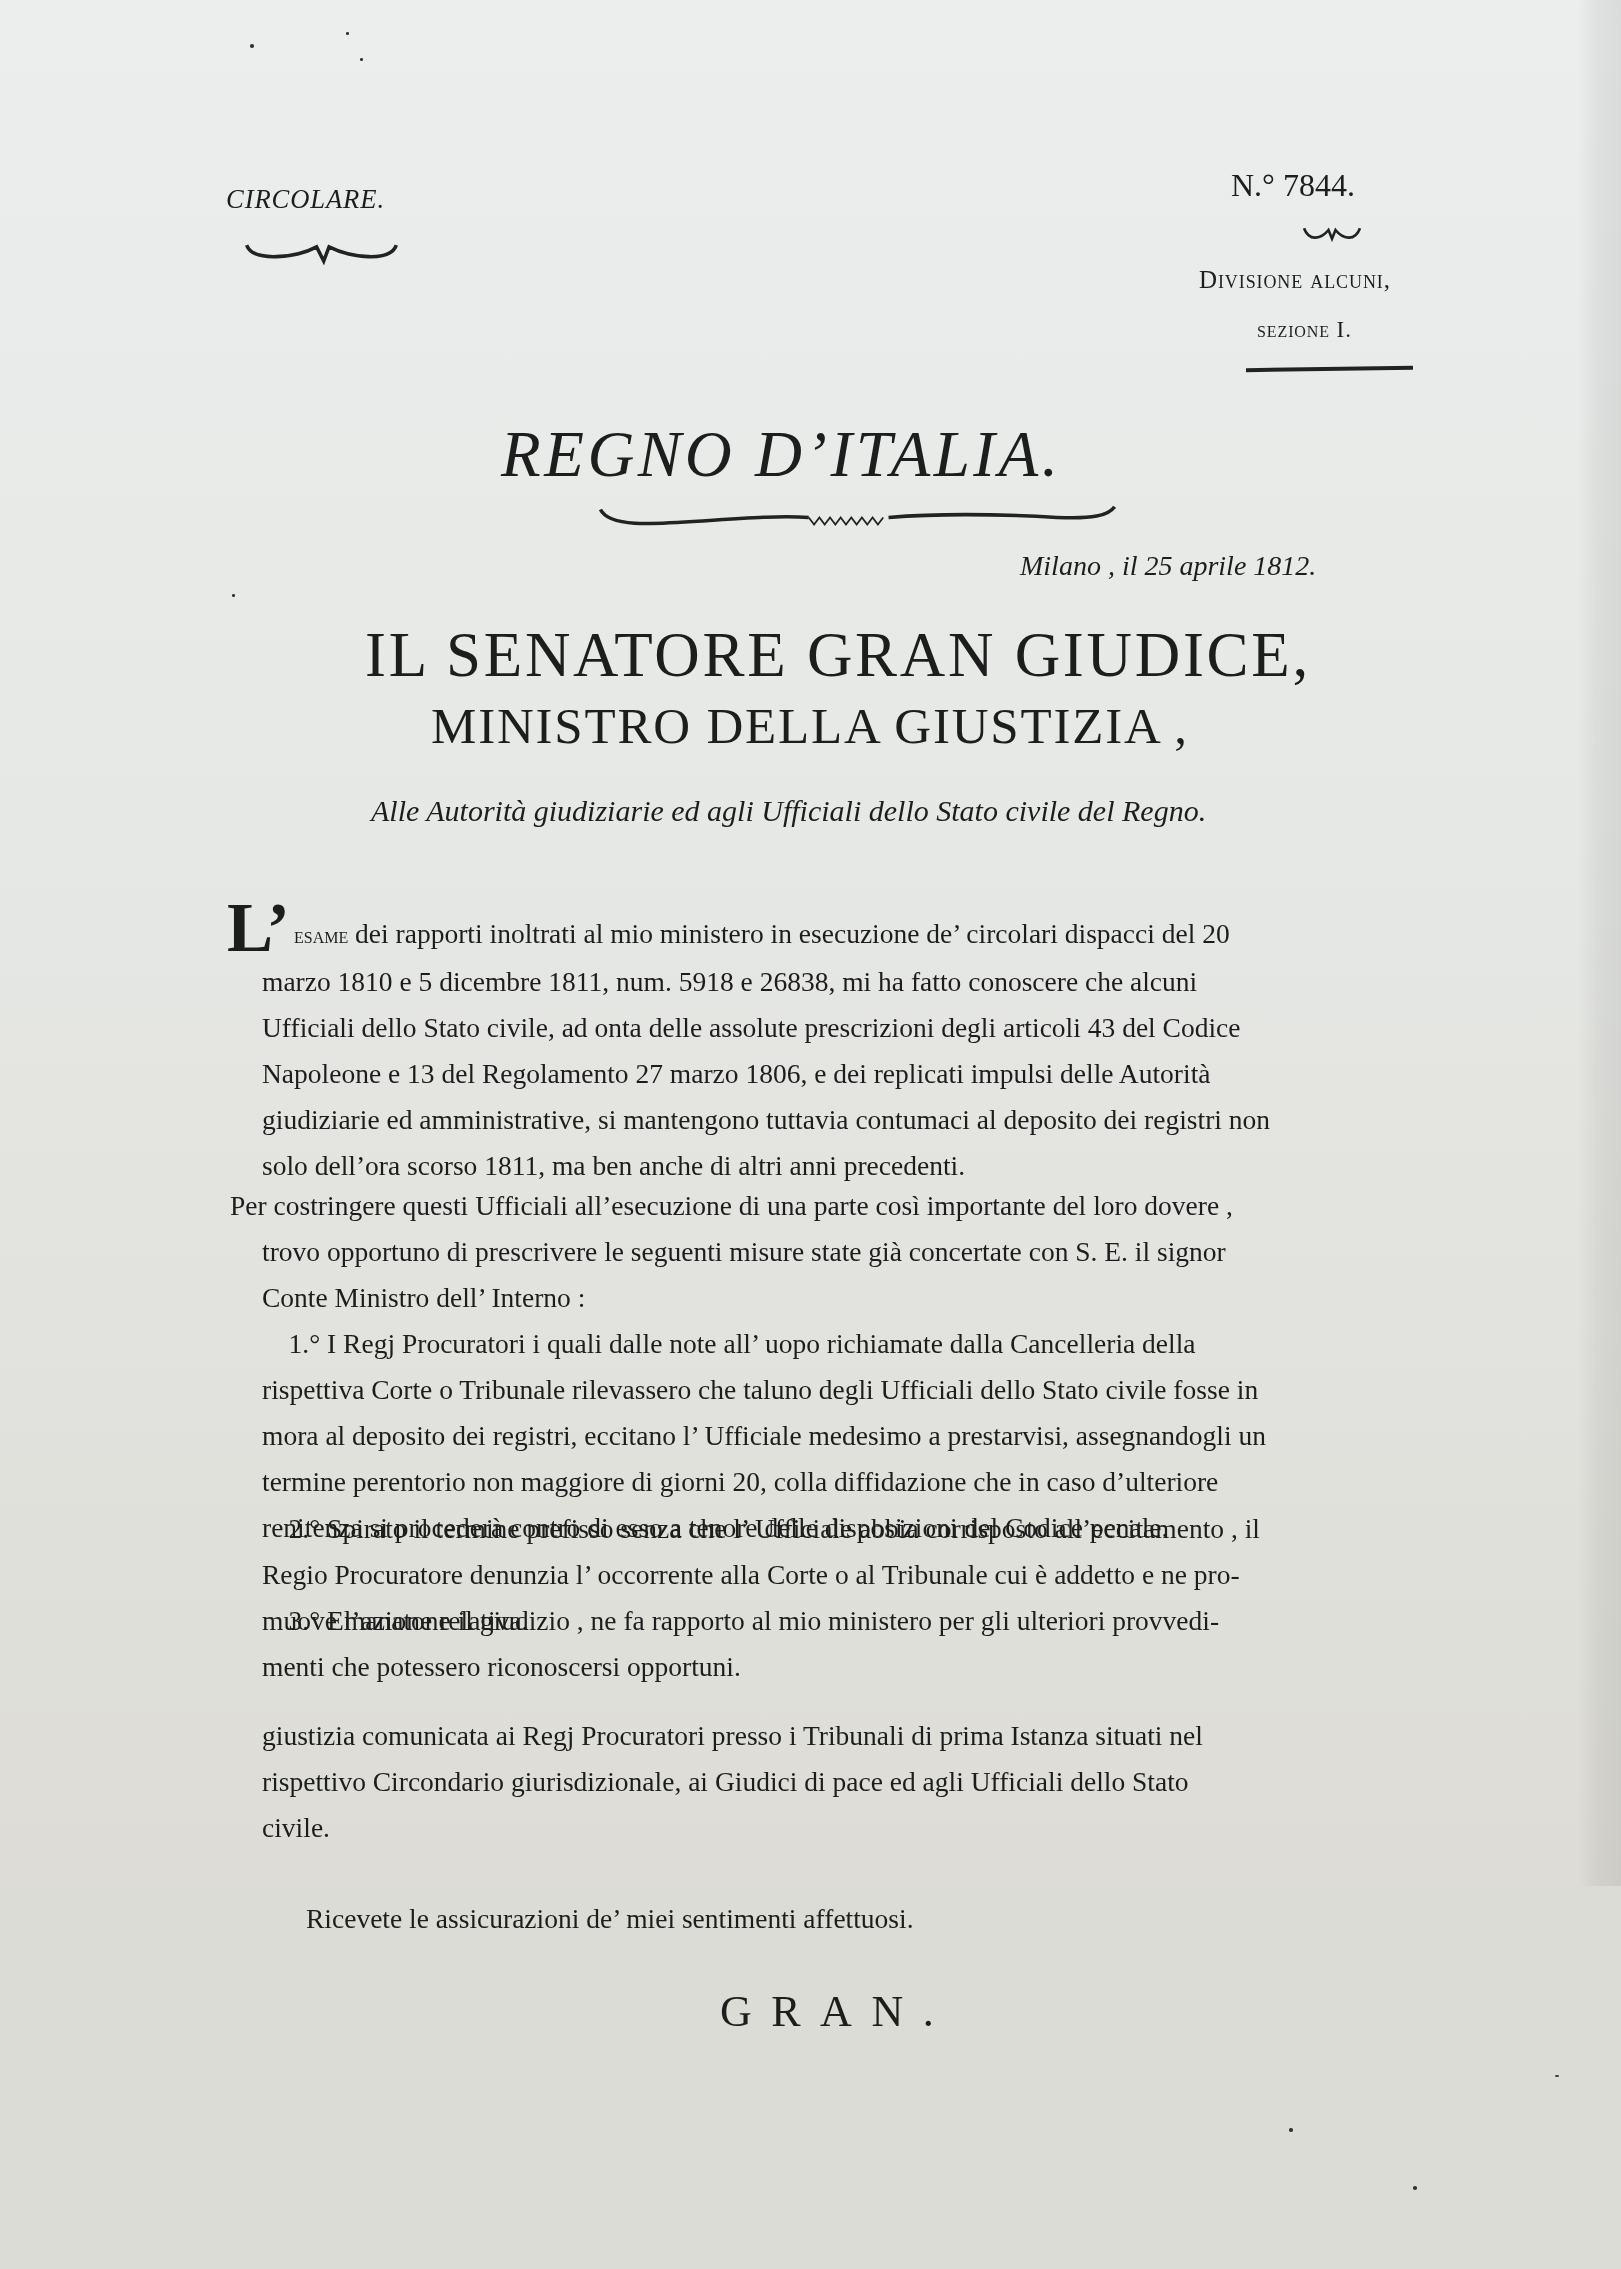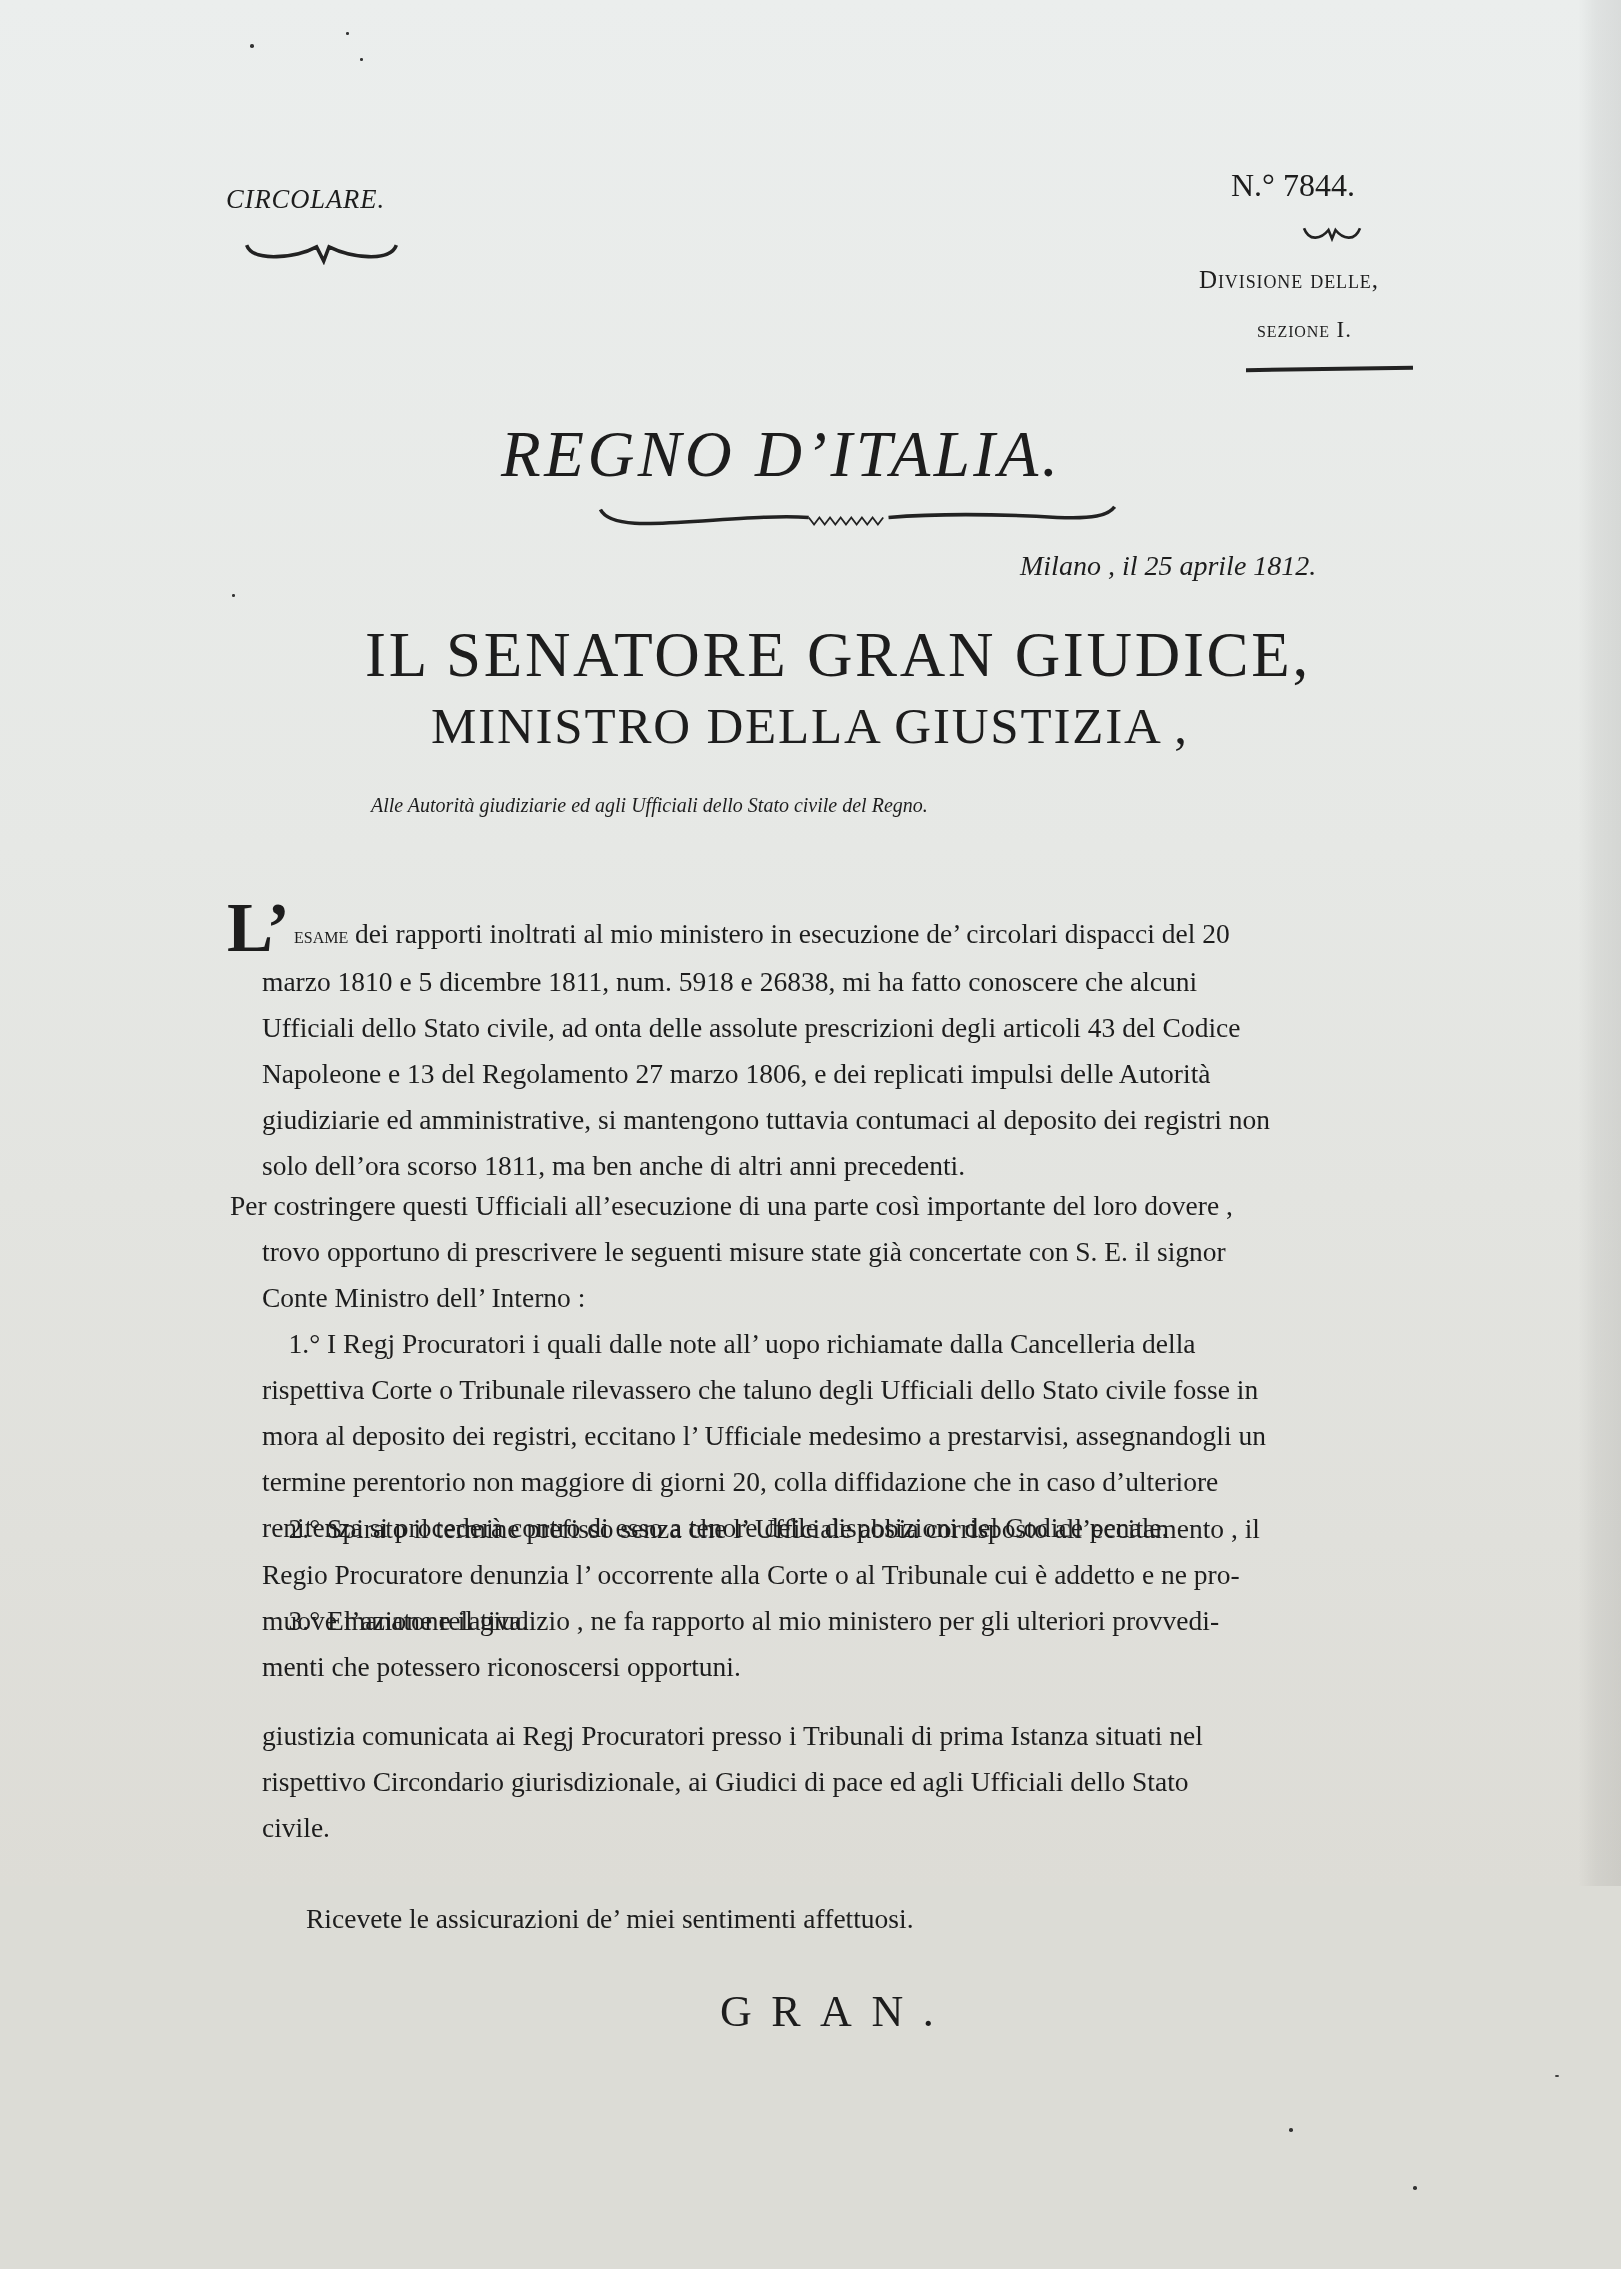--- a/index.html
+++ b/index.html
@@ -28,21 +28,21 @@
   .sezione { left: 1257px; top: 317px; font-size: 23px; font-variant: small-caps; letter-spacing: 0.9px; }
   .rule-right { left: 1246px; top: 367px; width: 167px; height: 3.5px; background: #222; transform: rotate(-0.8deg); }
 
   .regno { left: 501px; top: 417px; font-style: italic; font-size: 65px; letter-spacing: 3.5px; }
   .swash-title { left: 596px; top: 505px; width: 523px; height: 26.6px; }
 
   .data { left: 1020px; top: 550px; font-style: italic; font-size: 28px; }
 
   .senatore { left: 365px; top: 619px; font-size: 63px; letter-spacing: 2.7px; }
   .ministro { left: 431px; top: 697px; font-size: 51px; letter-spacing: 1.8px; }
-  .alle { left: 371px; top: 794px; font-style: italic; font-size: 20px; text-align: center; }
+  .alle { left: 371px; top: 794px; font-style: italic; font-size: 30px; text-align: center; }
 
   
   .body-text {
     position: absolute; left: 262px; width: 1188px; font-size: 27.5px; line-height: 46px;
   }
   .line { white-space: nowrap; display: block; }
   .dropcap {
     position: absolute; left: 227px; top: 894px; font-size: 69px; font-weight: bold; line-height: 1;
   }
   .smallcaps { font-variant: small-caps; font-size: 23px; }
@@ -58,21 +58,21 @@
 
   <div class="abs circolare">CIRCOLARE.</div>
   <svg class="abs swash-left" viewBox="0 0 175 30">
     <path d="M3 8 C 10 28, 60 22, 82 10 L 90 26 L 96 10 C 120 22, 165 28, 172 8" fill="none" stroke="#222" stroke-width="4"></path>
   </svg>
 
   <div class="abs numero">N.° 7844.</div>
   <svg class="abs swash-right" viewBox="0 0 68 24">
     <path d="M2 6 C 8 22, 22 18, 30 8 L 34 18 L 38 8 C 46 18, 60 22, 66 6" fill="none" stroke="#222" stroke-width="3"></path>
   </svg>
-  <div class="abs divisione">Divisione delle,</div>
+  <div class="abs divisione">Divisione alcuni,</div>
   <div class="abs sezione">sezione I.</div>
   <div class="abs rule-right"></div>
 
   <div class="abs regno">REGNO D’ITALIA.</div>
   <svg class="abs swash-title" viewBox="0 0 590 30">
     <path d="M5 5 C 15 25, 60 22, 120 18 C 180 14, 210 12, 240 14" fill="none" stroke="#222" stroke-width="4"></path>
     <path d="M240 14 l6 8 l6 -8 l6 8 l6 -8 l6 8 l6 -8 l6 8 l6 -8 l6 8 l6 -8 l6 8 l6 -8 l6 8 l6 -8" fill="none" stroke="#222" stroke-width="2"></path>
     <path d="M330 14 C 380 10, 450 10, 520 14 C 560 16, 578 12, 585 2" fill="none" stroke="#222" stroke-width="4"></path>
   </svg>
 

